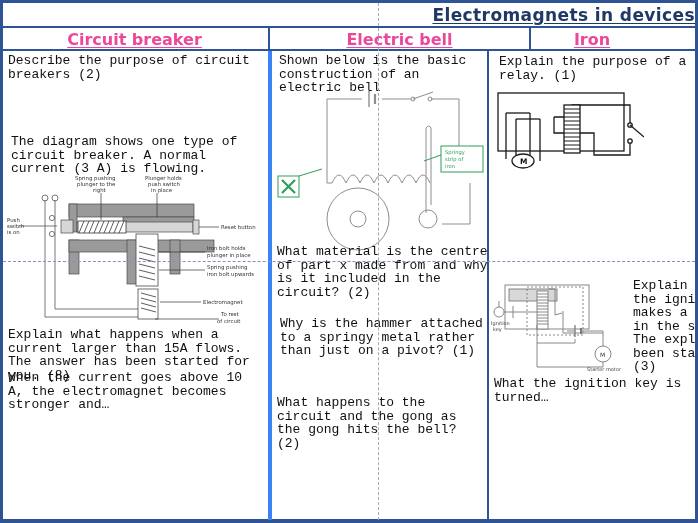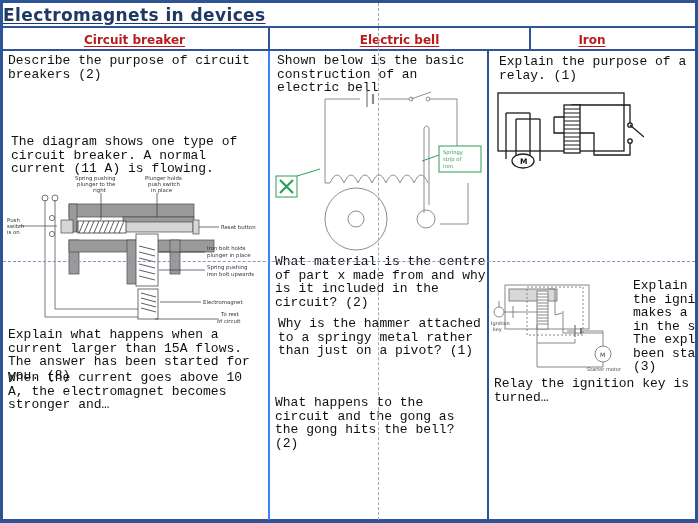--- a/index.html
+++ b/index.html
@@ -5,39 +5,39 @@
   html,body{margin:0;padding:0;background:#ffffff;}
   body{width:698px;height:523px;overflow:hidden;font-family:"Liberation Sans",sans-serif;}
 
   .page{position:relative;width:698px;height:523px;box-sizing:border-box;
         border-left:3px solid #2e5496;border-right:3px solid #2e5496;
         border-top:3px solid #2e5496;border-bottom:4px solid #2e5496;background:#fff;}
 
   
   .title-band{position:absolute;left:0;top:0;width:692px;height:25px;
               border-bottom:2px solid #2e5496;box-sizing:border-box;
-              display:flex;align-items:center;justify-content:flex-start;}
+              display:flex;align-items:center;justify-content:flex-end;}
   .title-band .t{font-size:17px;color:#1f3864;font-weight:bold;letter-spacing:.4px;
                  text-decoration:underline;text-underline-offset:2px;
                  font-family:"DejaVu Sans",sans-serif;}
 
   
   .head-row{position:absolute;left:0;top:25px;width:692px;height:23px;
             border-bottom:2px solid #2e5496;box-sizing:border-box;}
   .head-cell{position:absolute;top:0;height:23px;display:flex;align-items:center;justify-content:center;}
-  .head-cell .h{font-size:12px;color:#b91c1c;font-weight:bold;text-decoration:underline;
+  .head-cell .h{font-size:16px;color:#ec4899;font-weight:bold;text-decoration:underline;
                 text-underline-offset:2px;font-family:"DejaVu Sans",sans-serif;}
   .hc1{left:0;width:263px;}
   .hc2{left:265px;width:263px;border-left:2px solid #2e5496;border-right:2px solid #2e5496;box-sizing:border-box;}
   .hc3{left:486px;width:206px;}
 
   
   .col{position:absolute;top:48px;height:469px;box-sizing:border-box;}
   .col1{left:0;width:265px;}
-  .col2{left:265px;width:221px;border-left:2px solid #3b82f6;border-right:2px solid #2e5496;}
+  .col2{left:265px;width:221px;border-left:4px solid #3b82f6;border-right:2px solid #2e5496;}
   .col3{left:486px;width:206px;padding-left:18px;}
 
   .q{position:absolute;font-size:13px;color:#111;line-height:13.5px;
      font-family:Liberation Mono, monospace;}
 
   
   .guide-h{position:absolute;left:0;top:258px;width:692px;border-top:1px dashed #7d94c0;}
   .guide-v{position:absolute;left:375px;top:0;height:517px;border-left:1px dashed #9aa9bf;}
 
   svg{display:block;}
@@ -61,21 +61,21 @@
     </div>
     <div class="head-cell hc3">
       <span class="h">Iron</span>
     </div>
   </div>
 
   <div class="col col1">
 
     <div class="q" style="left:5px;top:3px;width:255px;">Describe the purpose of circuit breakers (2)</div>
 
-    <div class="q" style="left:8px;top:84px;width:245px;">The diagram shows one type of circuit breaker. A normal current (11 A) is flowing.</div>
+    <div class="q" style="left:8px;top:84px;width:245px;">The diagram shows one type of circuit breaker. A normal current (3 A) is flowing.</div>
 
     <div style="position:absolute;left:2px;top:123px;width:261px;height:155px;">
       <svg width="261" height="155" viewBox="0 0 261 155">
         <g stroke="#555" fill="none" stroke-width="0.8">
 
           <path d="M40 26 L40 143"></path>
             <path d="M50 26 L50 135"></path>
           <circle cx="40" cy="24" r="3"></circle>
             <circle cx="50" cy="24" r="3"></circle>
           <circle cx="47" cy="44" r="2.6"></circle>
@@ -201,21 +201,21 @@
 
         <g stroke="#2e9e5b" fill="none" stroke-width="1">
           <rect x="4" y="91" width="21" height="21" fill="#fff"></rect>
           <path d="M25 91 L48 84"></path>
           <path d="M8 95 L21 108 M21 95 L8 108" stroke-width="2.2"></path>
         </g>
       </svg>
     </div>
     <div style="position:absolute;left:0;top:0;width:0;height:0;overflow:hidden">X</div>
 
-    <div class="q" style="left:5px;top:204px;width:212px;">What material is the centre of part x made from and why is it included in the circuit? (2)</div>
+    <div class="q" style="left:5px;top:194px;width:212px;">What material is the centre of part x made from and why is it included in the circuit? (2)</div>
 
     <div class="q" style="left:8px;top:266px;width:205px;">Why is the hammer attached to a springy metal rather than just on a pivot? (1)</div>
 
     <div class="q" style="left:5px;top:345px;width:210px;">What happens to the circuit and the gong as the gong hits the bell? (2)</div>
   </div>
 
   <div class="col col3">
 
     <div class="q" style="left:10px;top:4px;width:195px;">Explain the purpose of a relay. (1)</div>
 
@@ -298,19 +298,19 @@
     <div class="cut" style="position:absolute;left:144px;top:228px;width:62px;height:100px;">
       <div class="q" style="position:absolute;left:0;top:0;width:140px;line-height:13.5px;">Explain how</div>
       <div class="q" style="position:absolute;left:0;top:13.5px;width:140px;line-height:13.5px;">the ignition</div>
       <div class="q" style="position:absolute;left:0;top:27px;width:140px;line-height:13.5px;">makes a cur</div>
       <div class="q" style="position:absolute;left:0;top:40.5px;width:140px;line-height:13.5px;">in the start</div>
       <div class="q" style="position:absolute;left:0;top:54px;width:140px;line-height:13.5px;">The explana</div>
       <div class="q" style="position:absolute;left:0;top:67.5px;width:140px;line-height:13.5px;">been starte</div>
       <div class="q" style="position:absolute;left:0;top:81px;width:140px;line-height:13.5px;">(3)</div>
     </div>
 
-    <div class="q" style="left:5px;top:326px;width:200px;">Relay the ignition key is turned…</div>
+    <div class="q" style="left:5px;top:326px;width:200px;">What the ignition key is turned…</div>
   </div>
 
   <div class="guide-h"></div>
   <div class="guide-v"></div>
 
 </div>
 
 </body></html>

